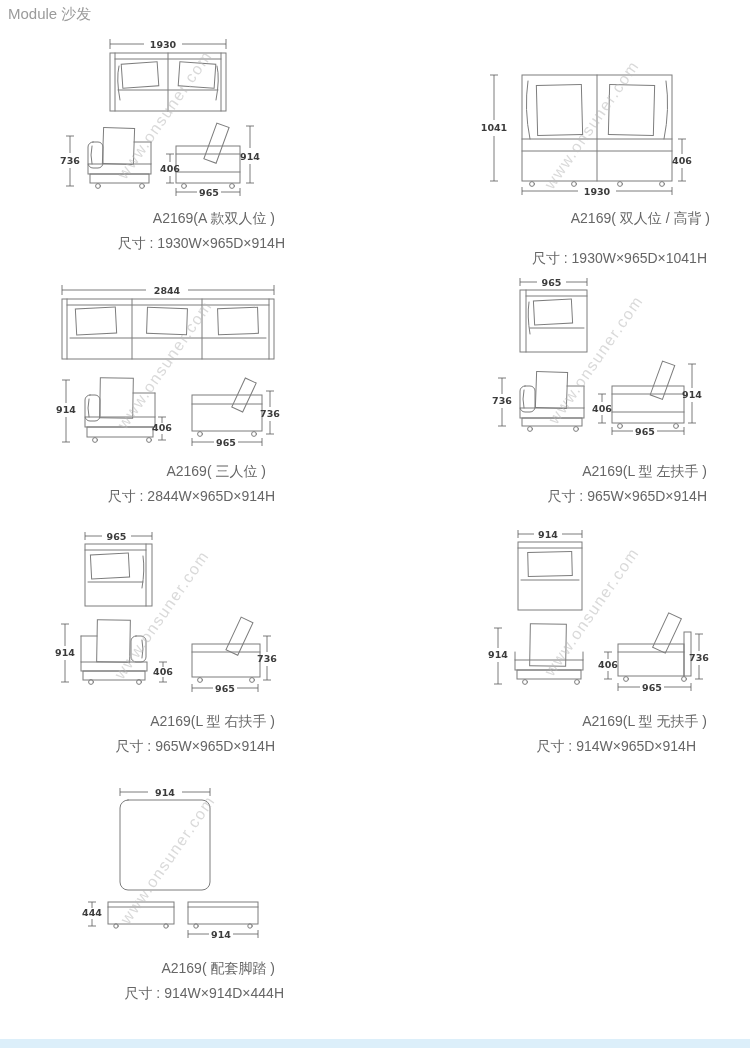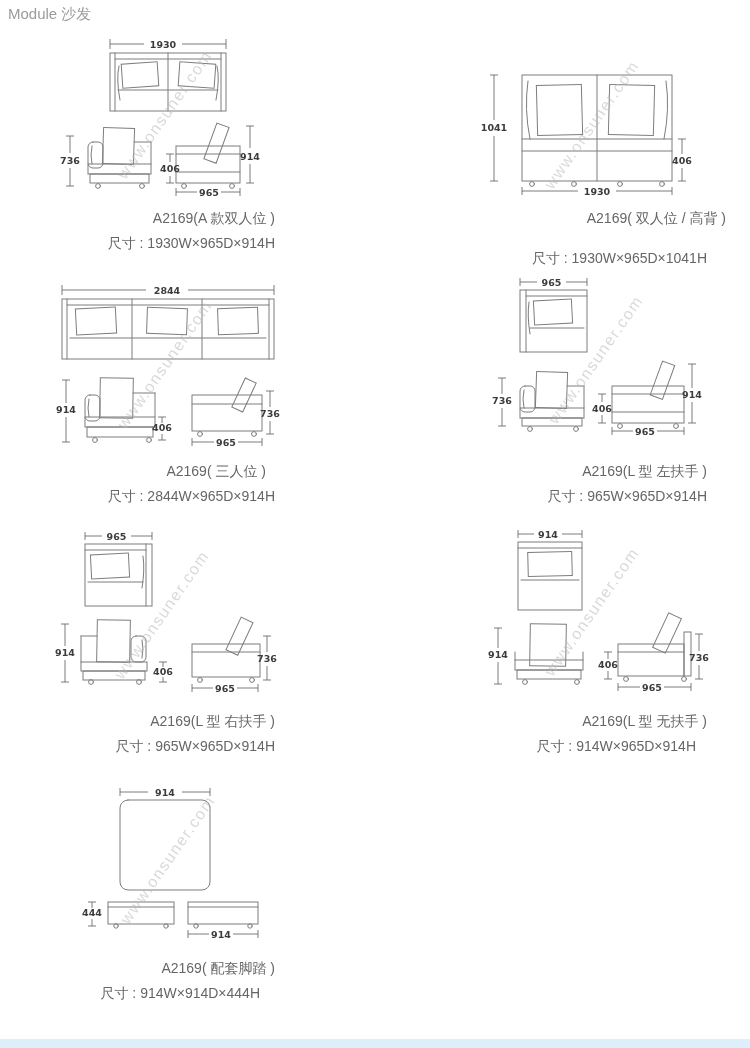--- a/index.html
+++ b/index.html
@@ -73,21 +73,21 @@
     <text class="num" x="192" y="124" text-anchor="middle">914</text>
     <line class="dim" x1="118" y1="152" x2="118" y2="160"></line>
       <line class="dim" x1="182" y1="152" x2="182" y2="160"></line>
     <line class="dim" x1="118" y1="156" x2="139" y2="156"></line>
       <line class="dim" x1="163" y1="156" x2="182" y2="156"></line>
     <text class="num" x="151" y="159.5" text-anchor="middle">965</text>
   </g>
 </svg>
 <div class="wm" style="left:165px;top:115px">www.onsuner.com</div>
 <div class="cap" style="left:55px;top:210px">A2169(A 款双人位 )</div>
-<div class="cap" style="left:55px;top:235px">尺寸 : 1930W×965D×914H</div>
+<div class="cap" style="left:65px;top:235px">尺寸 : 1930W×965D×914H</div>
 
 <svg class="drawing" style="left:474px;top:60px" width="225" height="140" viewBox="0 0 225 140">
   <g>
     <line class="dim" x1="16" y1="15" x2="24" y2="15"></line>
       <line class="dim" x1="16" y1="121" x2="24" y2="121"></line>
     <line class="dim" x1="20" y1="15" x2="20" y2="60"></line>
       <line class="dim" x1="20" y1="76" x2="20" y2="121"></line>
     <text class="num" x="20" y="71" text-anchor="middle">1041</text>
     <rect class="ln" x="48" y="15" width="150" height="106"></rect>
     <line class="ln" x1="123" y1="15" x2="123" y2="121"></line>
@@ -107,21 +107,21 @@
       <line class="dim" x1="208" y1="108" x2="208" y2="121"></line>
     <text class="num" x="208" y="104" text-anchor="middle">406</text>
     <line class="dim" x1="48" y1="127" x2="48" y2="135"></line>
       <line class="dim" x1="198" y1="127" x2="198" y2="135"></line>
     <line class="dim" x1="48" y1="131" x2="104" y2="131"></line>
       <line class="dim" x1="142" y1="131" x2="198" y2="131"></line>
     <text class="num" x="123" y="134.5" text-anchor="middle">1930</text>
   </g>
 </svg>
 <div class="wm" style="left:592px;top:125px">www.onsuner.com</div>
-<div class="cap" style="left:506px;top:210px">A2169( 双人位 / 高背 )</div>
+<div class="cap" style="left:490px;top:210px">A2169( 双人位 / 高背 )</div>
 <div class="cap" style="left:487px;top:250px">尺寸 : 1930W×965D×1041H</div>
 
 <svg class="drawing" style="left:52px;top:283px" width="230" height="174" viewBox="0 0 230 174">
   <g>
     <line class="dim" x1="10" y1="2" x2="10" y2="12"></line>
       <line class="dim" x1="222" y1="2" x2="222" y2="12"></line>
     <line class="dim" x1="10" y1="7" x2="94" y2="7"></line>
       <line class="dim" x1="136" y1="7" x2="222" y2="7"></line>
     <text class="num" x="115" y="11" text-anchor="middle">2844</text>
     <rect class="ln" x="10" y="16" width="212" height="60"></rect>
@@ -374,15 +374,15 @@
       <circle class="ln" cx="182" cy="140" r="2.2"></circle>
     <line class="dim" x1="120" y1="144" x2="120" y2="152"></line>
       <line class="dim" x1="190" y1="144" x2="190" y2="152"></line>
     <line class="dim" x1="120" y1="148" x2="141" y2="148"></line>
       <line class="dim" x1="165" y1="148" x2="190" y2="148"></line>
     <text class="num" x="153" y="151.5" text-anchor="middle">914</text>
   </g>
 </svg>
 <div class="wm" style="left:168px;top:860px">www.onsuner.com</div>
 <div class="cap" style="left:55px;top:960px">A2169( 配套脚踏 )</div>
-<div class="cap" style="left:40px;top:985px">尺寸 : 914W×914D×444H</div>
+<div class="cap" style="left:64px;top:985px">尺寸 : 914W×914D×444H</div>
 
 <div class="footer-bar"></div>
 
 </body></html>

